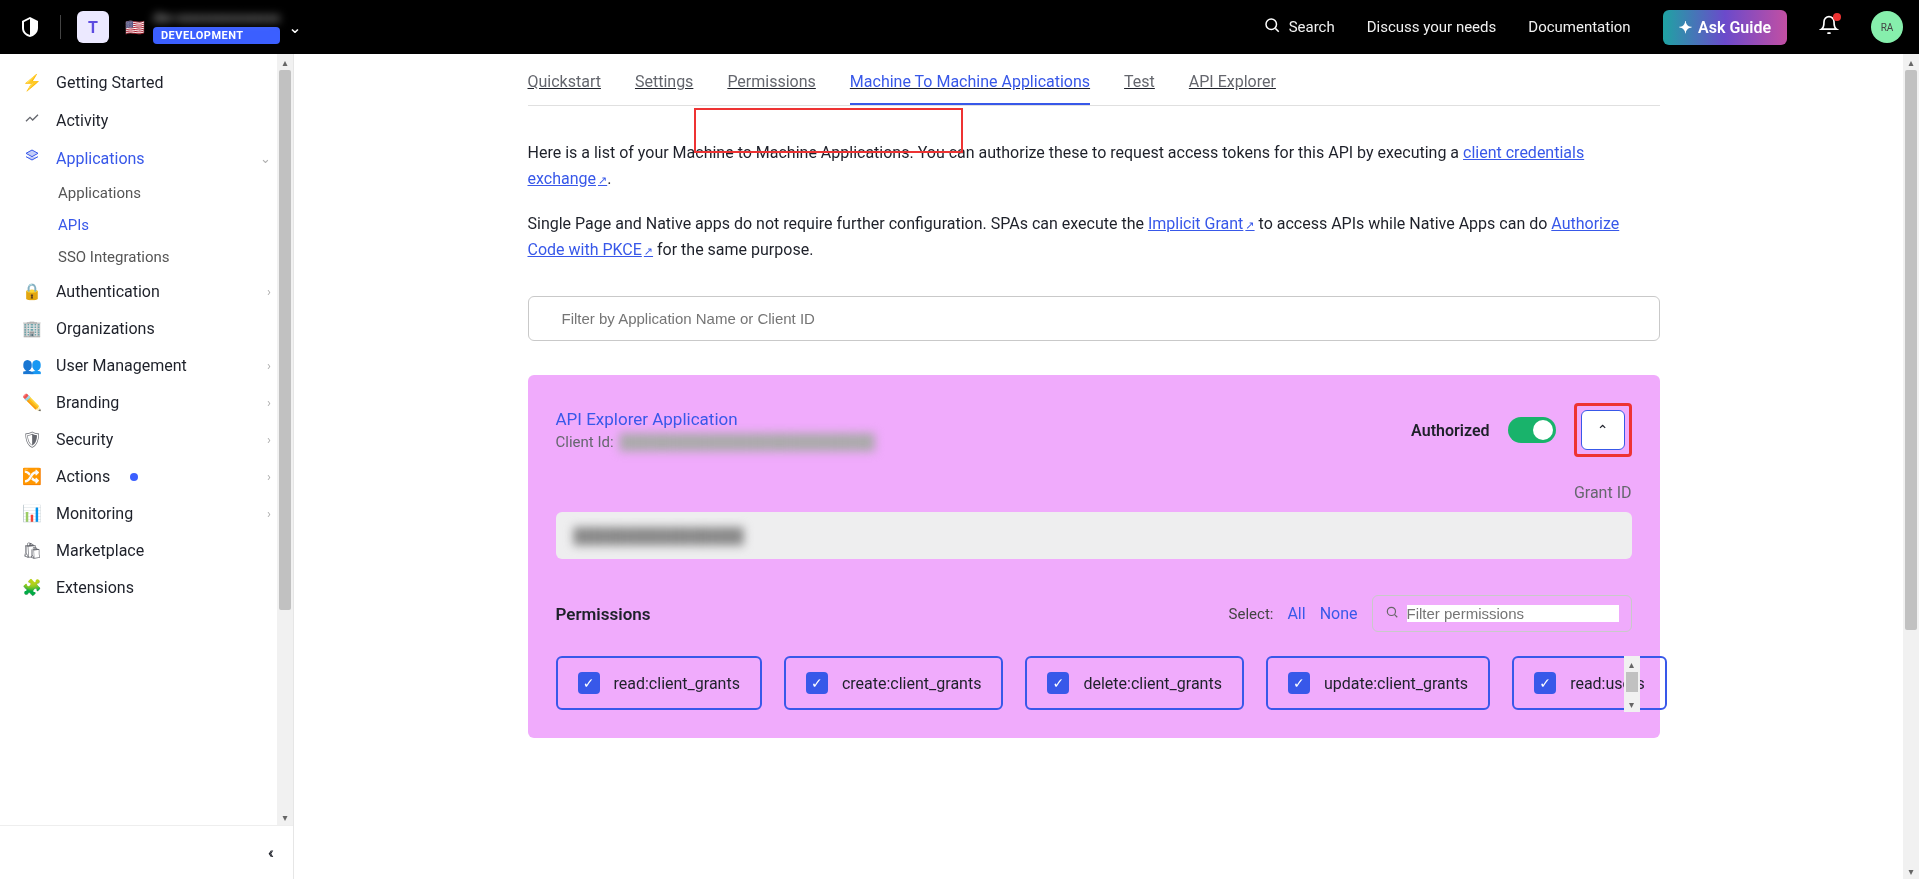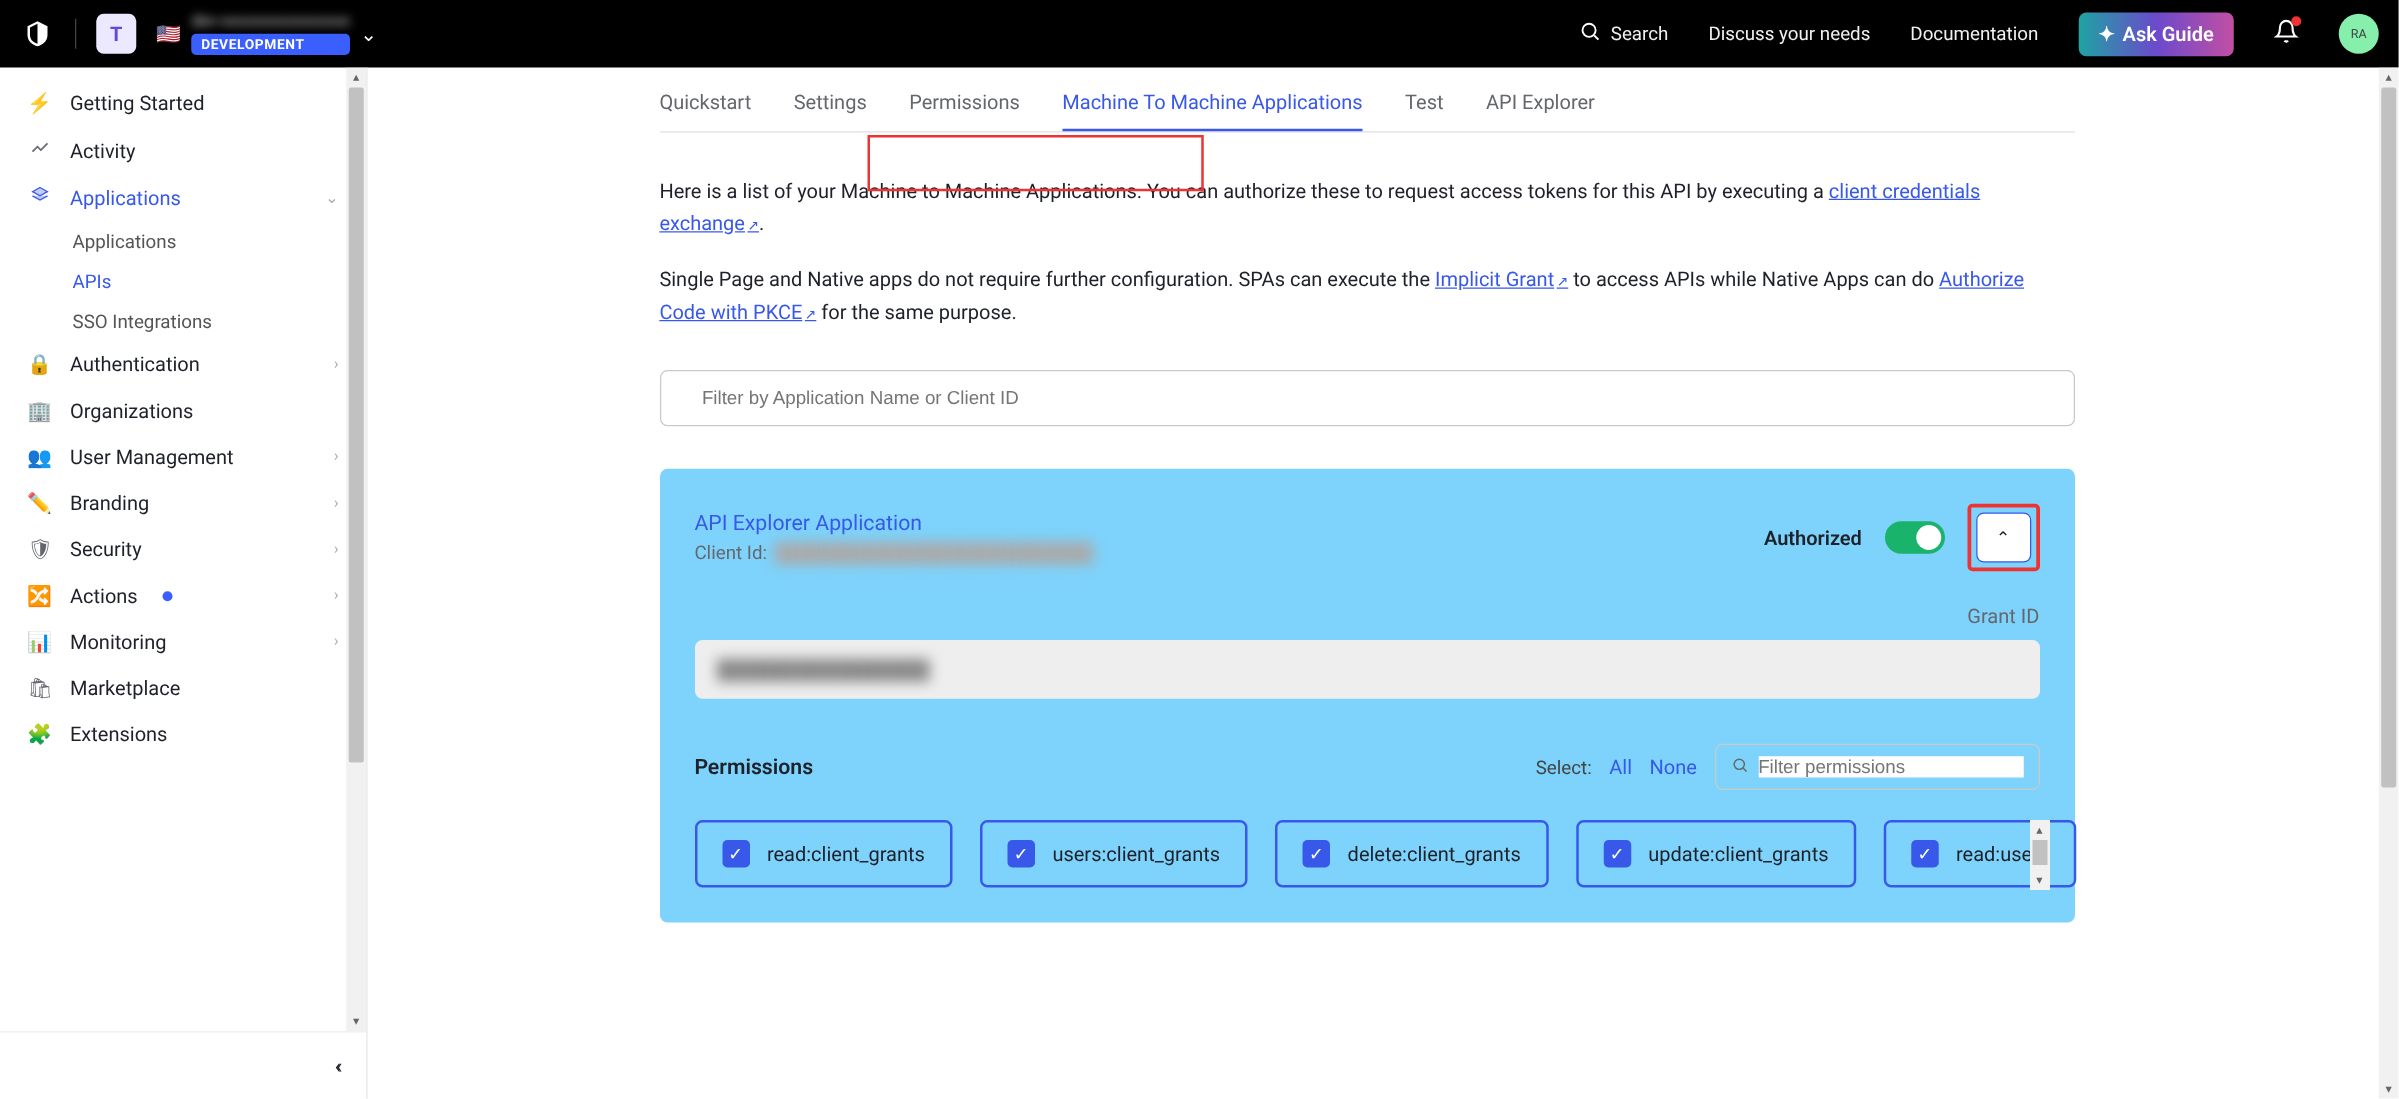--- a/index.html
+++ b/index.html
@@ -43,32 +43,32 @@
   .nav-sub { padding:7px 22px 7px 58px; font-size:15px; color:#555; cursor:pointer; }
   .nav-sub.active { color:#3858e9; }
   .nav-dot { width:8px; height:8px; background:#3b5fff; border-radius:50%; margin-left:6px; display:inline-block; }
   .sidebar-footer { height:54px; display:flex; align-items:center; justify-content:flex-end; border-top:1px solid #eee; padding-right:24px; }
   .collapse-icn { font-size:16px; color:#1e212a; cursor:pointer; letter-spacing:-6px; }
 
   
   .main { flex:1; overflow:auto; padding:0; position:relative; }
   .content { max-width:1166px; margin:0 auto; padding:0 30px 40px 4px; }
 
-  .tabs { display:flex; gap:34px; border-bottom:1px solid #e0e0e0; margin-top:6px; }
+  .tabs { display:flex; gap:34px; border-bottom:1px solid #e0e0e0; margin-top:6px;text-decoration:underline; }
   .tab { padding:12px 0; font-size:16px; color:#65676e; cursor:pointer; }
   .tab.active { color:#3858e9; border-bottom:2px solid #3858e9; }
 
   .para { font-size:16px; line-height:1.6; color:#1e212a; margin-top:34px; }
   .para + .para { margin-top:20px; }
   a.inline { color:#3858e9; text-decoration:underline; }
   .ext-icon { font-size:11px; margin-left:2px; }
 
   .filter-input { width:100%; margin-top:34px; padding:13px 33px; font-size:15px; border:1px solid #c9c9c9; border-radius:6px; }
 
-  .app-panel { margin-top:34px; background:#7dd3fc; border-radius:6px; padding:28px 28px; }
+  .app-panel { margin-top:34px; background:#f0abfc; border-radius:6px; padding:28px 28px; }
   .app-row { display:flex; align-items:center; }
   .app-title { color:#3858e9; font-size:17px; }
   .app-client { font-size:15px; color:#65676e; margin-top:4px; display:flex; gap:6px; }
   .app-client .blur { filter: blur(5px); color:#aaa; }
   .app-row-right { margin-left:auto; display:flex; align-items:center; gap:18px; }
   .auth-label { font-size:16px; font-weight:600; }
   .toggle { width:48px; height:26px; background:#19b36b; border-radius:13px; position:relative; }
   .toggle .knob { width:20px; height:20px; background:#fff; border-radius:50%; position:absolute; top:3px; right:3px; }
   .expand-btn { width:44px; height:40px; border:1px solid #3858e9; background:#fff; border-radius:6px; display:flex; align-items:center; justify-content:center; color:#1e212a; font-size:14px; }
   .expand-hl { border:3px solid #e33; padding:4px; border-radius:4px; }
@@ -309,21 +309,21 @@
           </div>
 
           <div class="perm-grid-wrap">
             <div class="perm-grid">
               <div class="perm-chip">
                 <span class="chk">✓</span>
                 <span>read:client_grants</span>
               </div>
               <div class="perm-chip">
                 <span class="chk">✓</span>
-                <span>users:client_grants</span>
+                <span>create:client_grants</span>
               </div>
               <div class="perm-chip">
                 <span class="chk">✓</span>
                 <span>delete:client_grants</span>
               </div>
               <div class="perm-chip">
                 <span class="chk">✓</span>
                 <span>update:client_grants</span>
               </div>
               <div class="perm-chip">

